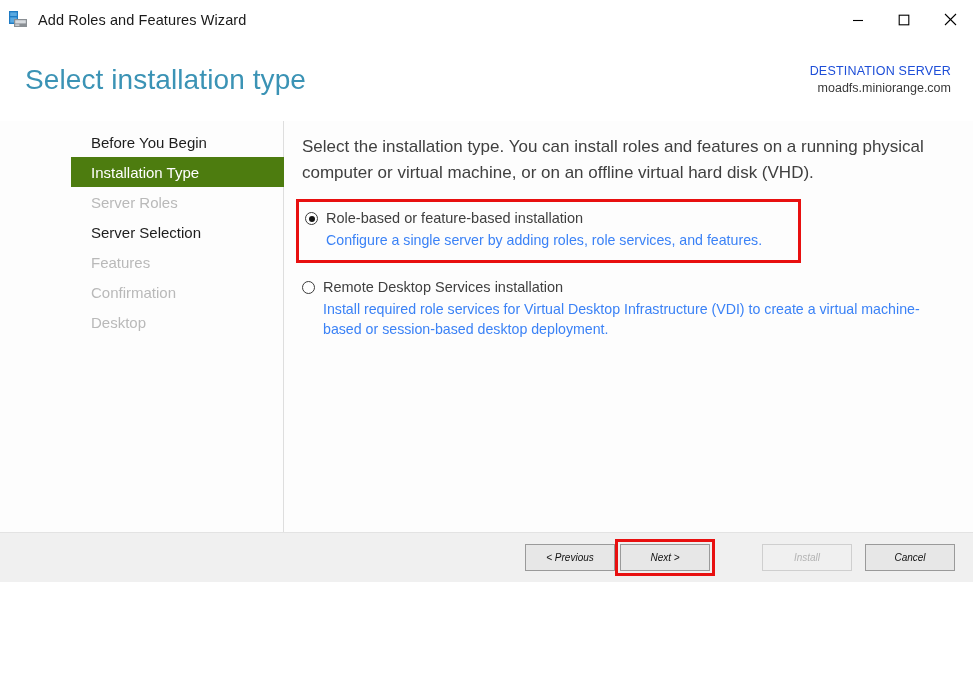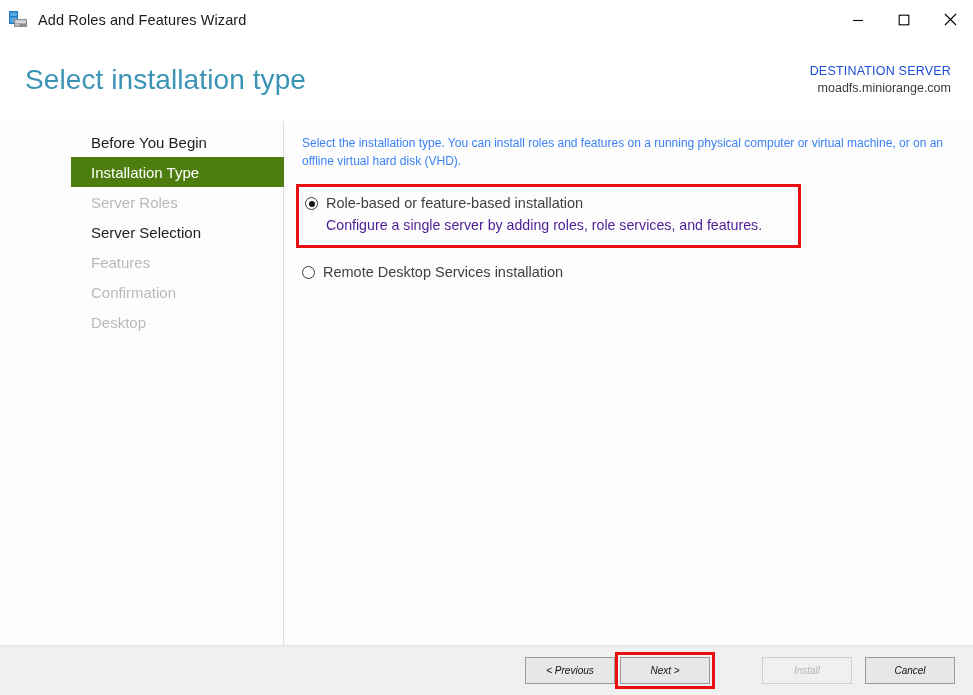--- a/index.html
+++ b/index.html
@@ -11,21 +11,21 @@
     height: 695px;
     background: #ffffff;
     font-family: "Liberation Sans", sans-serif;
     overflow: hidden;
     -webkit-font-smoothing: antialiased;
   }
 
   .window {
     position: relative;
     width: 973px;
-    height: 695px;
+    height: 582px;
     background: #ffffff;
     display: flex;
     flex-direction: column;
     box-sizing: border-box;
   }
 
   
   .titlebar {
     position: relative;
     height: 39px;
@@ -141,22 +141,22 @@
     color: #b9b9b9;
   }
 
   .content {
     position: relative;
     flex: 1 1 auto;
     padding: 13px 18px 0 18px;
     box-sizing: border-box;
   }
   .intro-text {
-    font-size: 12px;
-    color: #3b82f6;
+    font-size: 17px;
+    color: #404040;
     line-height: 1.5;
     max-width: 690px;
     margin: 0 0 14px 0;
   }
 
   
   .option-wrap {
     position: relative;
     display: block;
   }
@@ -199,21 +199,21 @@
     background: #141414;
   }
   .option-label {
     font-size: 14.5px;
     font-weight: normal;
     color: #404040;
     line-height: 1.25;
   }
   .option-desc {
     font-size: 14.2px;
-    color: #4c1d95;
+    color: #3b82f6;
     line-height: 1.45;
     margin: 3px 0 0 21px;
     max-width: 692px;
   }
 
   
   .footer {
     position: relative;
     height: 49px;
     min-height: 49px;
@@ -324,20 +324,21 @@
           <span class="option-label">Role-based or feature-based installation</span>
         </div>
         <div class="option-desc">Configure a single server by adding roles, role services, and features.</div>
       </div>
 
       <div class="option-wrap plain">
         <div class="option-row">
           <span class="radio"></span>
           <span class="option-label">Remote Desktop Services installation</span>
         </div>
+        <div class="option-desc">Install required role services for Virtual Desktop Infrastructure (VDI) to create a virtual machine-based or session-based desktop deployment.</div>
       </div>
     </div>
 
   </div>
 
   <div class="footer">
     <button class="btn">&lt; Previous</button>
     <span class="btn-hl">
       <button class="btn">Next &gt;</button>
     </span>

